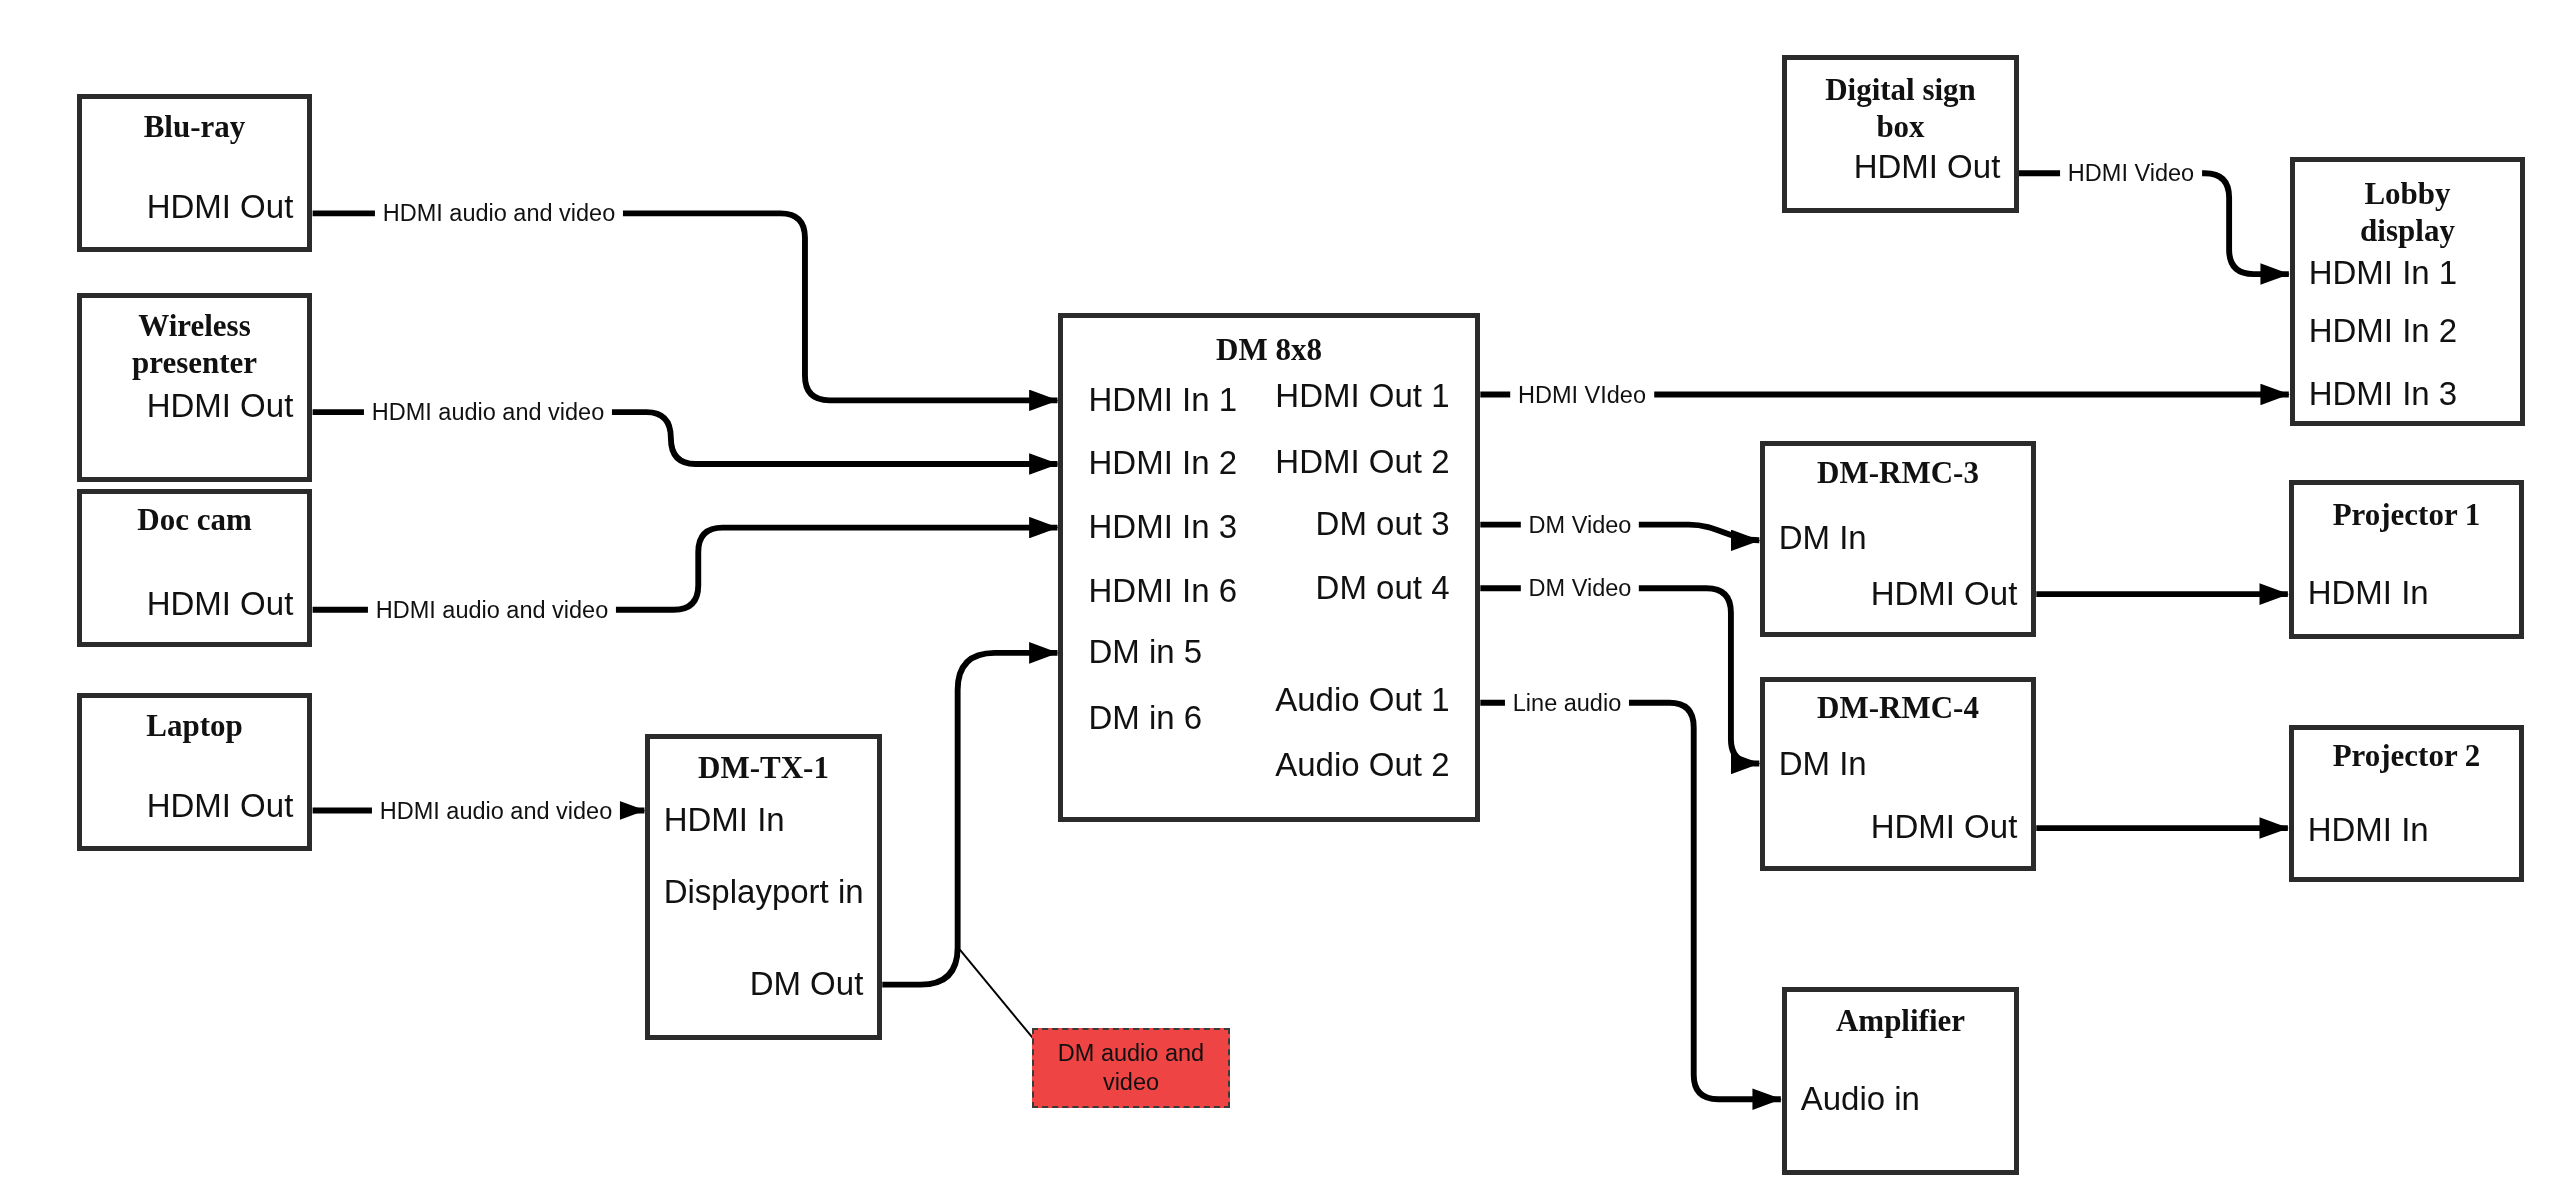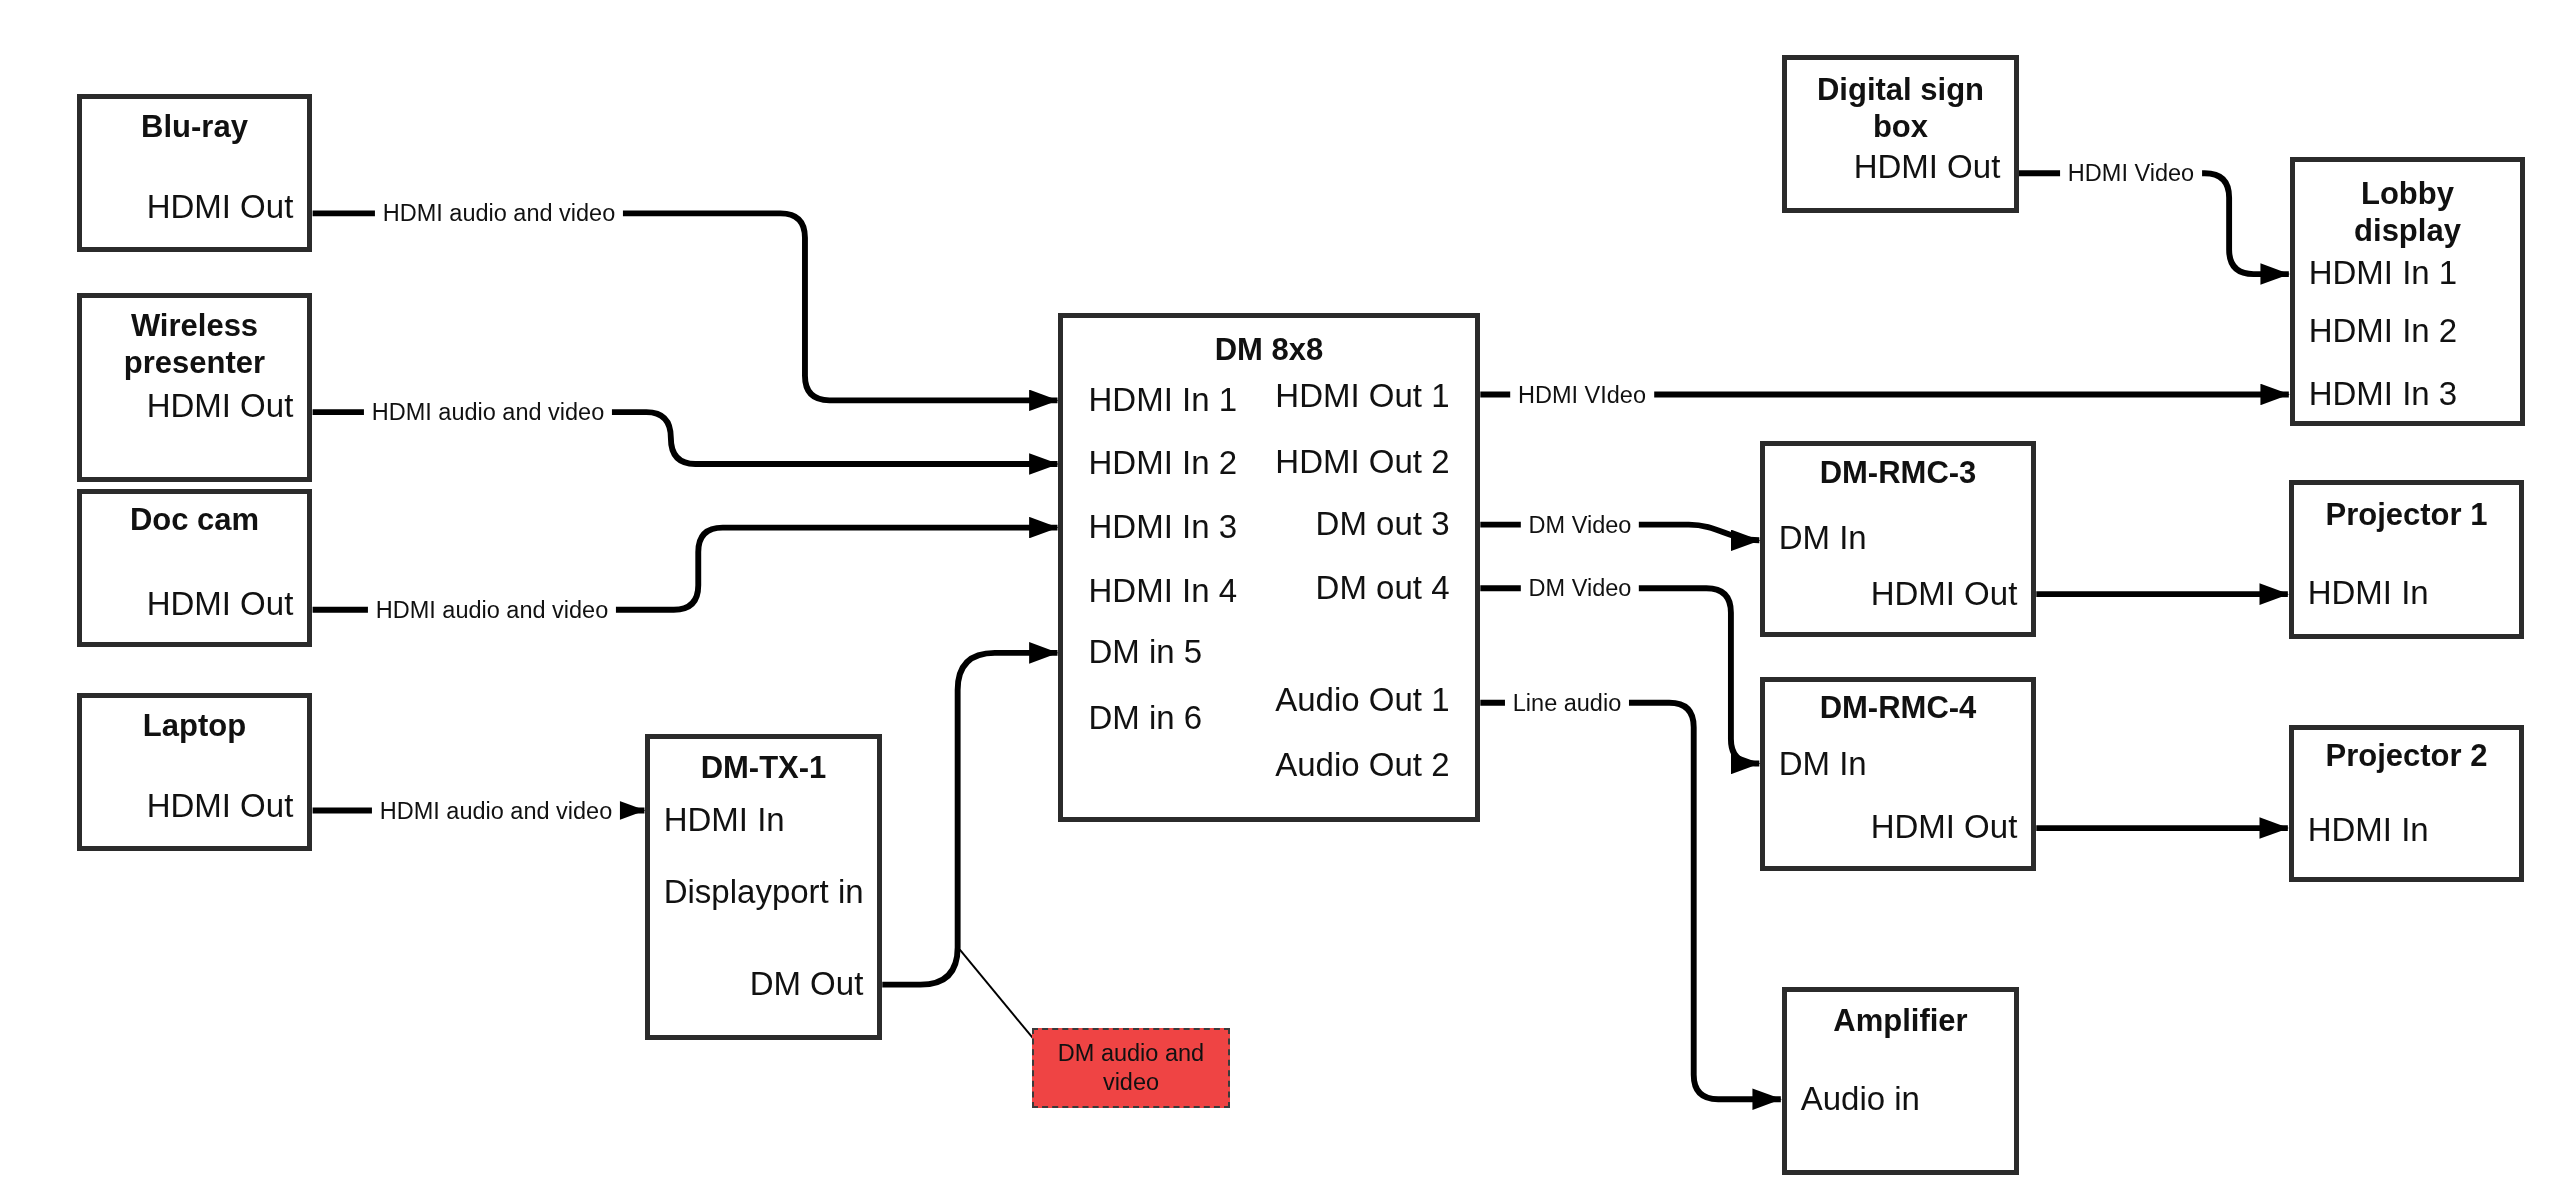--- a/index.html
+++ b/index.html
@@ -16,20 +16,21 @@
     position:absolute;
     box-sizing:border-box;
     border:5.9px solid #2b2b2b;
     background:#ffffff;
   }
   .node .title{
     position:absolute;left:0;right:0;
     text-align:center;
     font-size:31px;font-weight:bold;line-height:37px;
     white-space:pre-line;
+    font-family:Liberation Serif, serif;
   }
   .port{
     position:absolute;
     font-size:33px;line-height:31px;
     white-space:nowrap;
   }
   .port-l{left:13.7px;}
   .port-r{right:13.7px;text-align:right;}
   .dm8x8 .port-l{left:25.5px;}
   .dm8x8 .port-r{right:25.5px;}
@@ -106,21 +107,21 @@
     <div class="port port-l" style="top:65px">HDMI In</div>
     <div class="port port-l" style="top:137px">Displayport in</div>
     <div class="port port-r" style="top:229px">DM Out</div>
   </div>
 
   <div class="node dm8x8" style="left:1058px;top:313px;width:422px;height:509px">
     <div class="title" style="top:12.7px">DM 8x8</div>
     <div class="port port-l" style="top:66px">HDMI In 1</div>
     <div class="port port-l" style="top:129px">HDMI In 2</div>
     <div class="port port-l" style="top:193px">HDMI In 3</div>
-    <div class="port port-l" style="top:257px">HDMI In 4</div>
+    <div class="port port-l" style="top:257px">HDMI In 6</div>
     <div class="port port-l" style="top:318px">DM in 5</div>
     <div class="port port-l" style="top:384px">DM in 6</div>
     <div class="port port-r" style="top:62px">HDMI Out 1</div>
     <div class="port port-r" style="top:128px">HDMI Out 2</div>
     <div class="port port-r" style="top:190px">DM out 3</div>
     <div class="port port-r" style="top:254px">DM out 4</div>
     <div class="port port-r" style="top:366px">Audio Out 1</div>
     <div class="port port-r" style="top:431px">Audio Out 2</div>
   </div>
 

